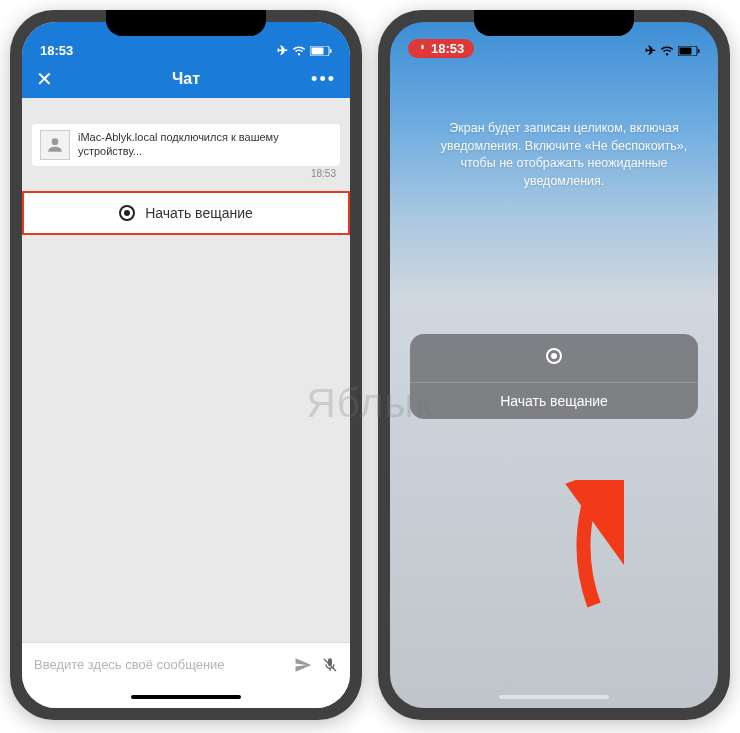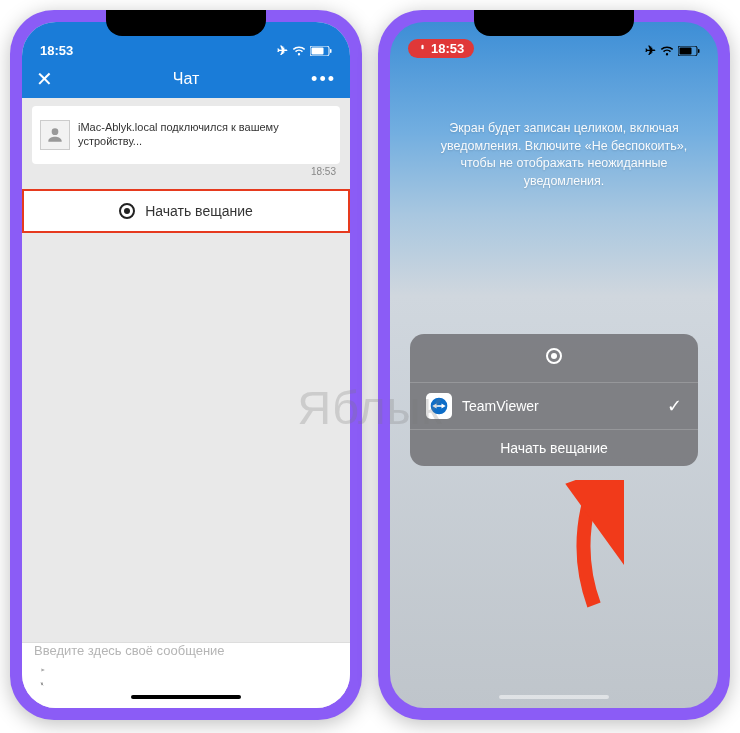--- a/index.html
+++ b/index.html
@@ -13,21 +13,21 @@
   .phones {
     display: flex;
     gap: 16px;
     padding: 10px 8px;
     justify-content: center;
   }
   .phone {
     width: 352px;
     height: 710px;
     border-radius: 44px;
-    background: #8b5cf6;
+    background: #404040;
     padding: 12px;
     position: relative;
     box-shadow: 0 4px 20px rgba(0,0,0,0.25);
   }
   .screen {
     width: 100%;
     height: 100%;
     border-radius: 34px;
     overflow: hidden;
     position: relative;
@@ -65,33 +65,34 @@
     color: #fff;
     display: flex;
     align-items: center;
     justify-content: center;
     position: relative;
   }
   .nav-close {
     position: absolute; left: 14px; top: 50%; transform: translateY(-50%);
     font-size: 20px; font-weight: 300;
   }
-  .nav-title { font-size: 16px; font-weight: 400; }
+  .nav-title { font-size: 16px; font-weight: 700; }
   .nav-more {
     position: absolute; right: 14px; top: 50%; transform: translateY(-50%);
     font-size: 18px; letter-spacing: 2px;
   }
   .chat-body { flex: 1; background: #e9e9e9; padding: 8px 10px 0 10px; position: relative; }
   .msg {
     background: #fff;
     border-radius: 4px;
-    padding: 14px 8px;
+    padding: 6px 8px;
     display: flex;
     align-items: flex-start;
     gap: 8px;
+    margin-top: 18px;
   }
   .avatar {
     width: 30px; height: 30px; background: #f2f2f2; border: 1px solid #ccc;
     display: flex; align-items: center; justify-content: center; flex-shrink: 0;
   }
   .avatar svg { width: 20px; height: 20px; fill: #999; }
   .msg-text { font-size: 11px; color: #333; line-height: 1.3; }
   .msg-time { text-align: right; font-size: 10px; color: #888; margin: 2px 4px 0 0; }
   .broadcast-btn {
     margin: 12px -10px 0 -10px;
@@ -110,24 +111,23 @@
     display: flex; align-items: center; justify-content: center;
   }
   .record-icon::after {
     content: ""; width: 6px; height: 6px; background: #222; border-radius: 50%;
   }
   .input-bar {
     height: 44px;
     background: #fff;
     border-top: 1px solid #ddd;
     display: flex;
-    align-items: flex-start;
+    align-items: center;
     padding: 0 12px;
     gap: 10px;
-    flex-direction: column;
   }
   .input-field {
     flex: 1; font-size: 13px; color: #b5b5b5;
   }
   .home-indicator {
     height: 22px; background: #fff; display: flex; align-items: center; justify-content: center;
   }
   .home-indicator::after {
     content: ""; width: 110px; height: 4px; background: #000; border-radius: 3px;
   }
@@ -194,21 +194,21 @@
   .arrow {
     position: absolute;
     left: 164px; top: 458px;
     width: 70px; height: 130px;
     z-index: 200;
   }
   .watermark {
     position: absolute;
     top: 380px; left: 50%;
     transform: translateX(-50%);
-    font-size: 47px;
+    font-size: 41px;
     font-weight: 300;
     color: rgba(120,120,120,0.25);
     letter-spacing: 1px;
     z-index: 5;
     pointer-events: none;
   }
   .right-home-area {
     position: absolute; bottom: 0; left: 0; right: 0;
     height: 22px;
     display: flex; align-items: center; justify-content: center;
@@ -297,30 +297,20 @@
             </svg>
         </span>
       </div>
       <div class="info-text">Экран будет записан целиком, включая уведомления. Включите «Не беспокоить», чтобы не отображать неожиданные уведомления.</div>
 
       <div class="modal">
         <div class="modal-header">
           <div class="record-icon"></div>
         </div>
         <div class="modal-row">
-          <span class="tv-icon">
-            <svg viewBox="0 0 24 24">
-                <circle cx="12" cy="12" r="10" fill="#0d6dc8"></circle>
-                <path fill="#fff" d="M4 12l5-3v2h6v-2l5 3-5 3v-2H9v2z"></path>
-              </svg>
-          </span>
-          <span>TeamViewer</span>
-          <span class="check">✓</span>
-        </div>
-        <div class="modal-row">
           <span>Начать вещание</span>
         </div>
       </div>
 
       <svg class="arrow" viewBox="0 0 70 130">
         <defs>
           <marker id="ah" markerWidth="12" markerHeight="12" refX="6" refY="2" orient="auto">
             <path d="M0,8 L6,0 L12,8 L6,5 Z" fill="#f13a1a"></path>
           </marker>
         </defs>

